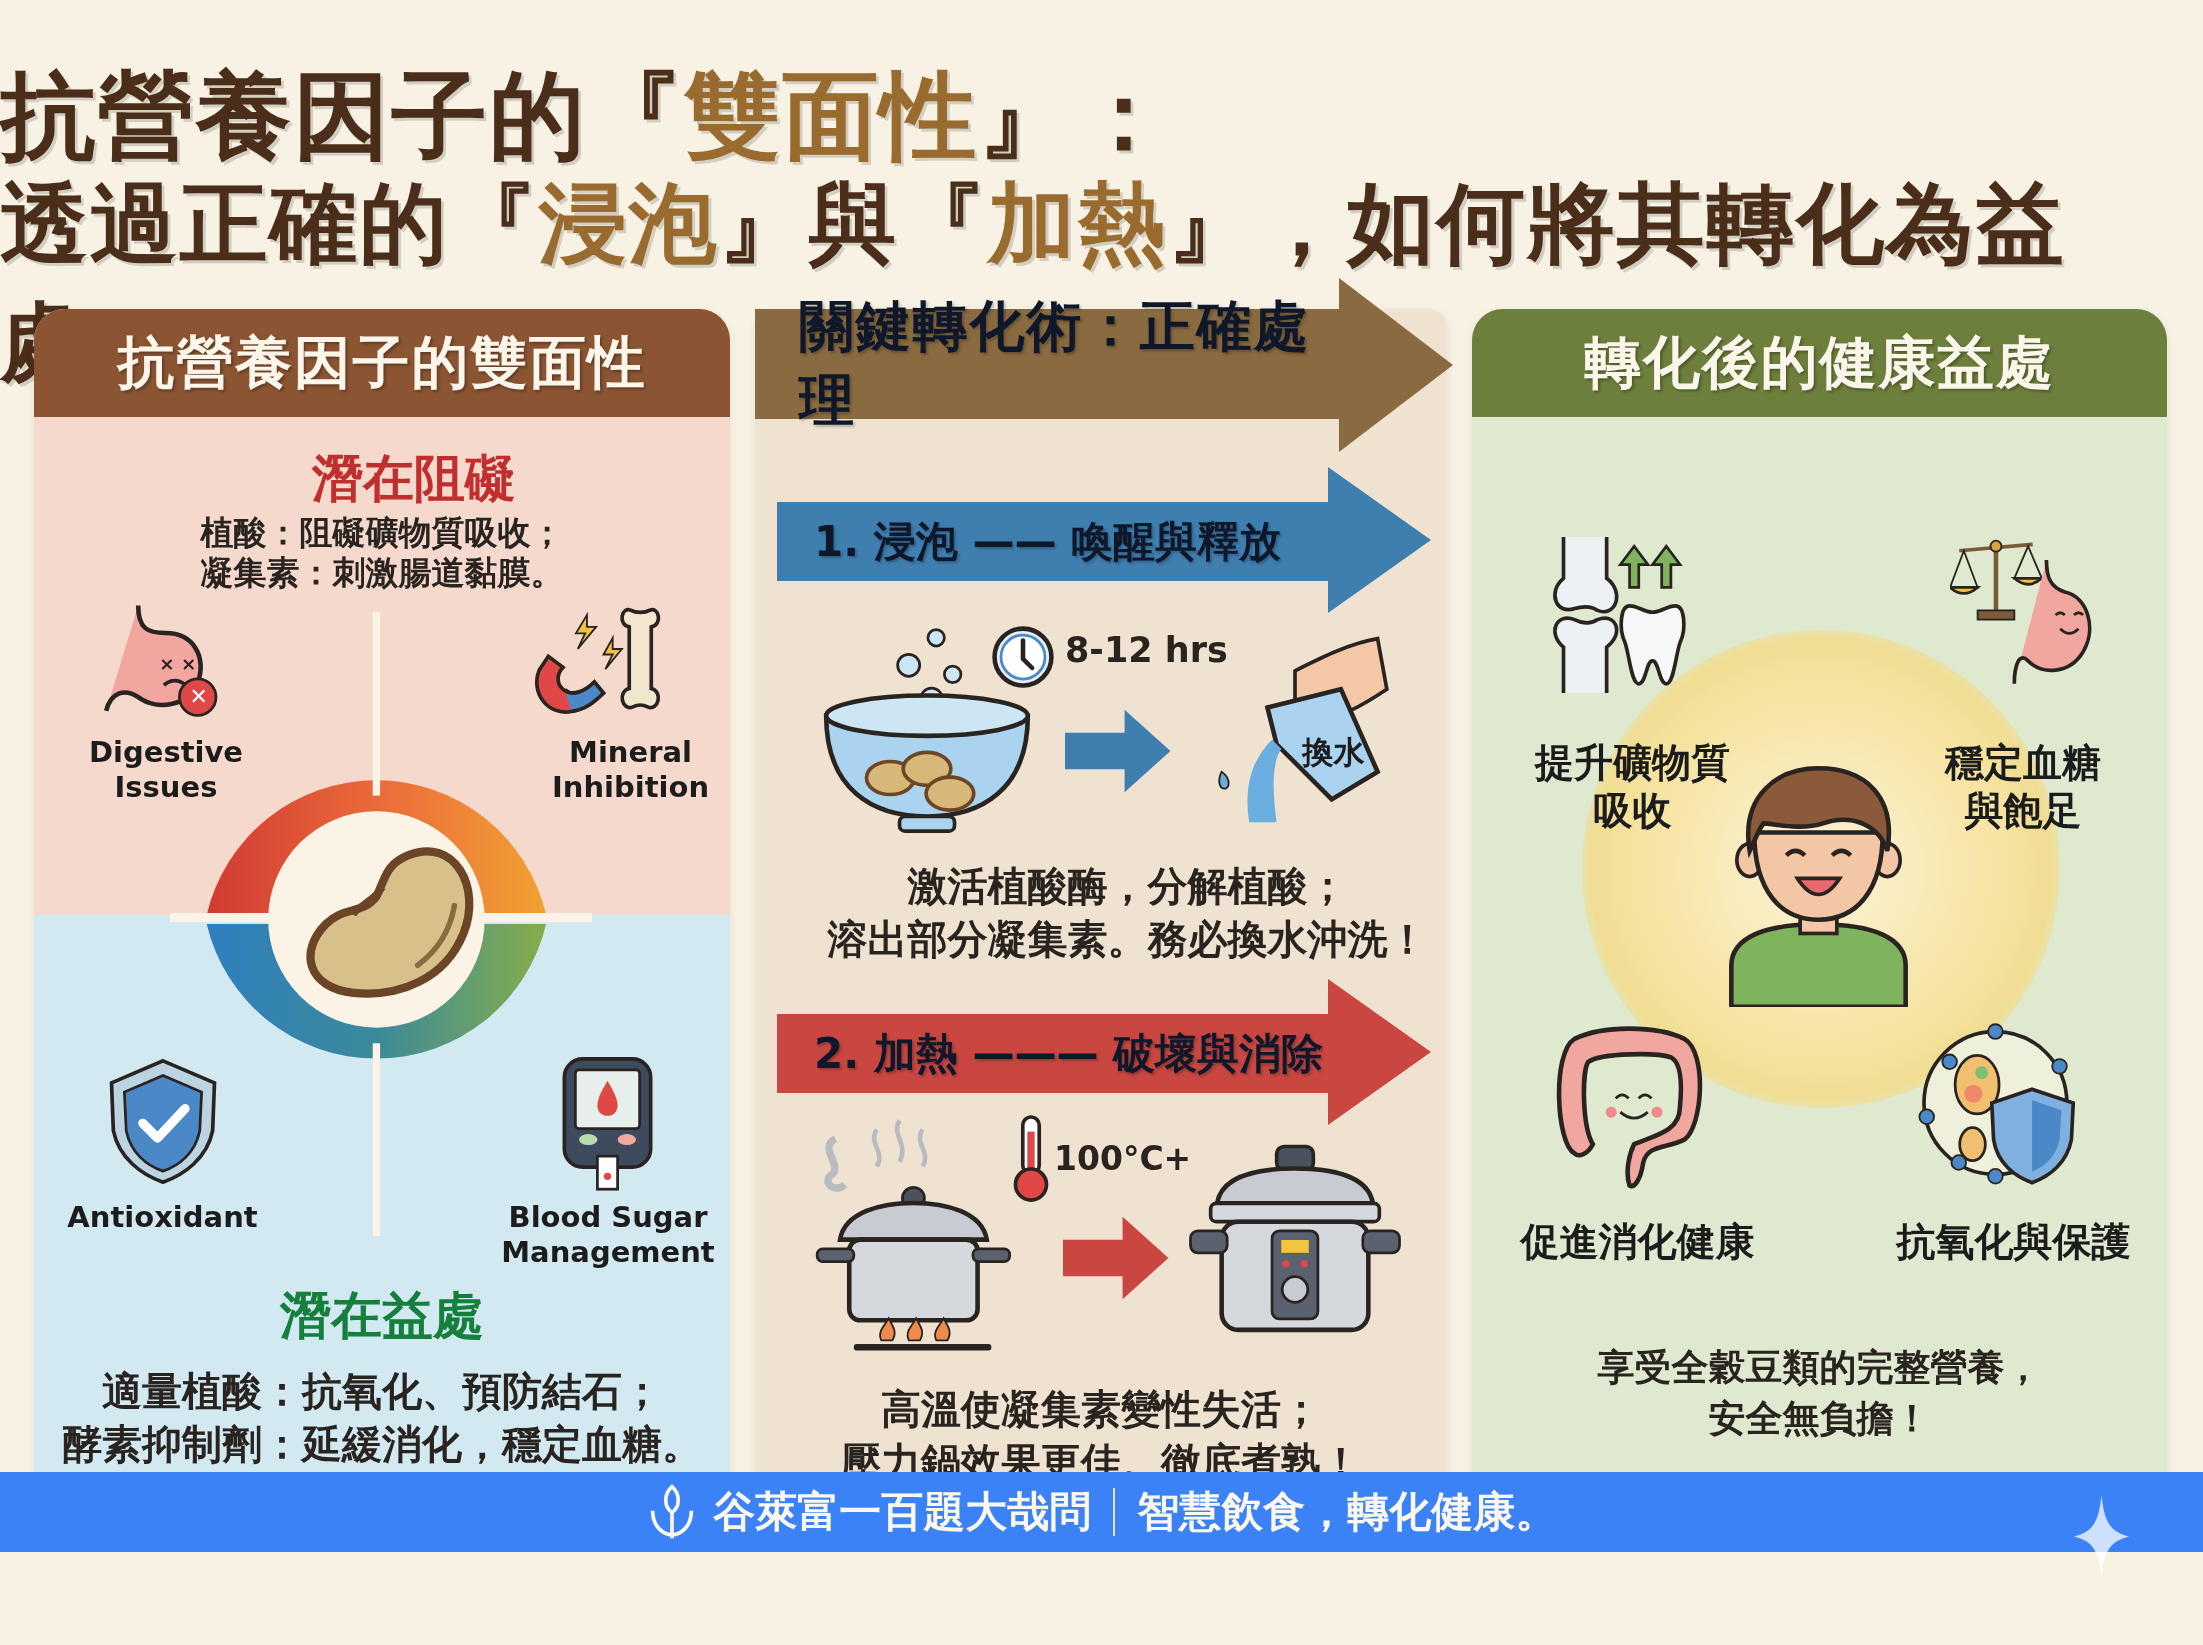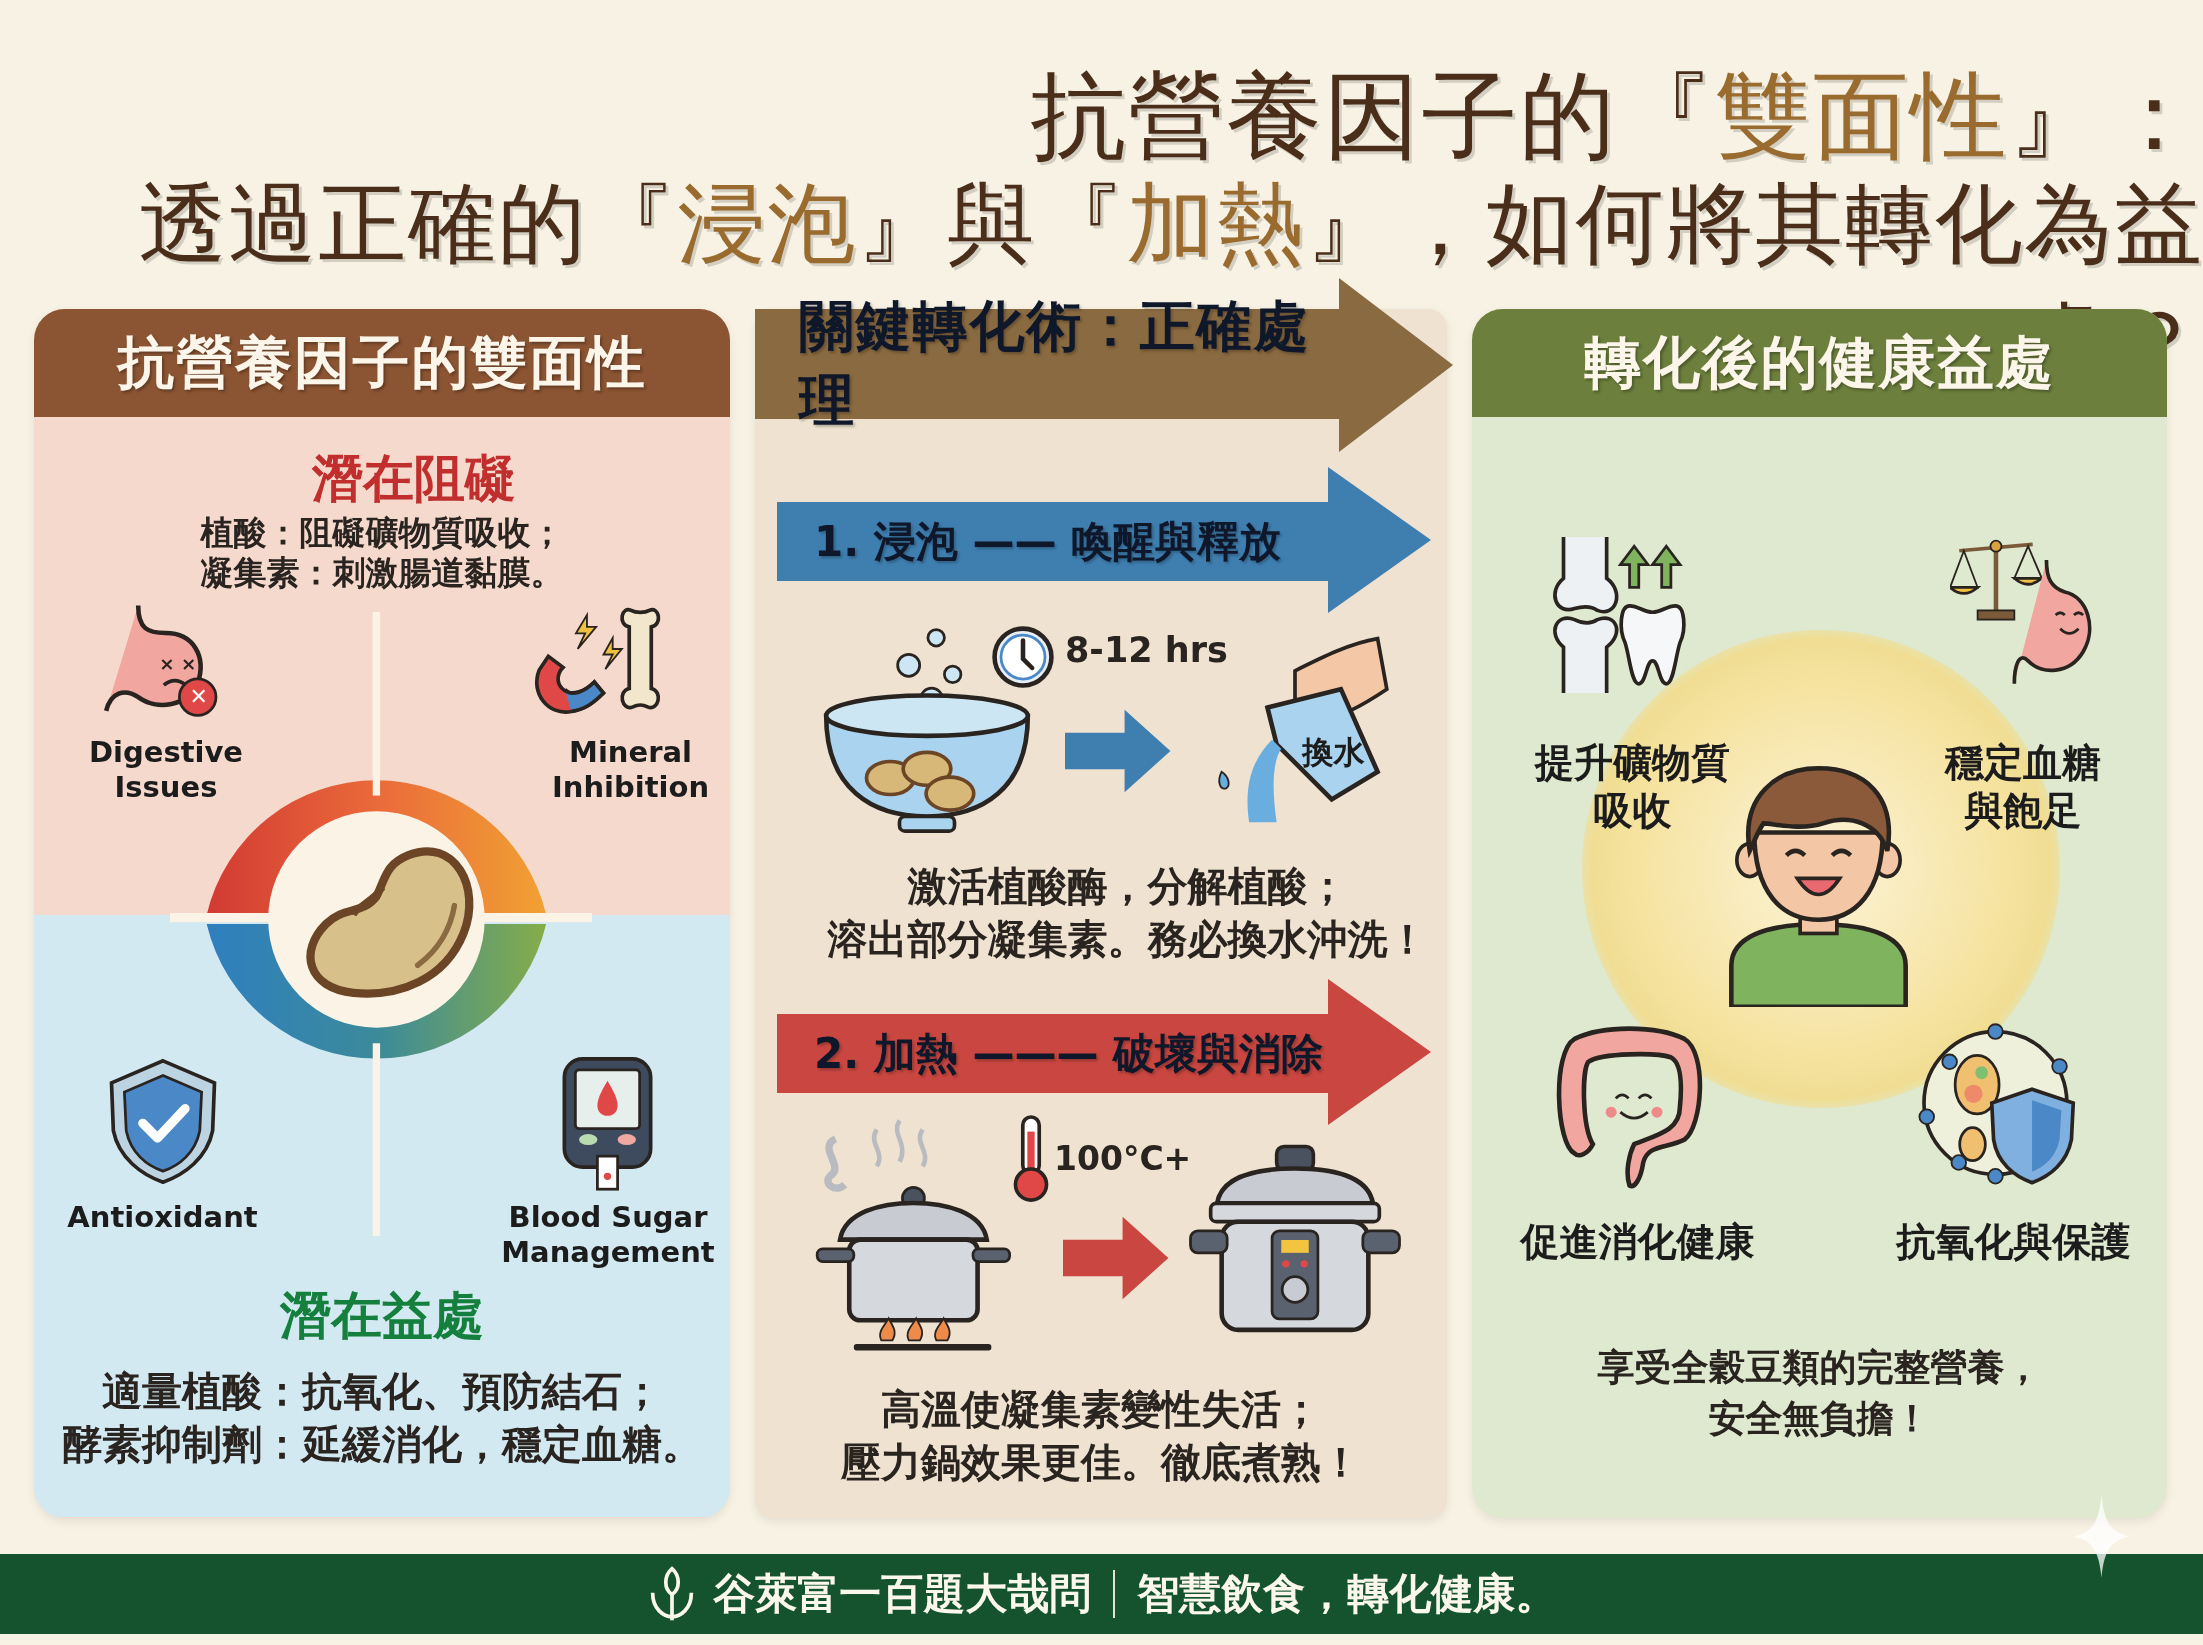--- a/index.html
+++ b/index.html
@@ -5,24 +5,23 @@
   * { box-sizing: border-box; margin: 0; padding: 0; }
   html, body { width: 2204px; height: 1646px; overflow: hidden; }
   body {
     background: #f7f2e4;
     font-family: "DejaVu Sans", "Liberation Sans", sans-serif;
     position: relative;
     color: #2a2420;
   }
   .abs { position: absolute; }
   .title1, .title2 {
-    position: absolute; left: 0; width: 2204px; text-align: right;
-    font-weight: normal; color: #4a2e1a; letter-spacing: 1.8px;
+    position: absolute; left: 0; width: 2204px; text-align: left;
+    font-weight: bold; color: #4a2e1a; letter-spacing: 1.8px;
     text-shadow: 2.8px 2.8px 0 rgba(0,0,0,0.15);
-    padding-left: 16px;
   }
   .title1 { top: 53px; font-size: 96px; }
   .title2 { top: 165px; font-size: 88px; }
   .hl { color: #9a6b2e; }
 
   .panel { position: absolute; top: 309px; height: 1209px; border-radius: 31px; overflow: hidden; box-shadow: 0 3.7px 9.2px rgba(0,0,0,0.08); }
   .panel-left { left: 34px; width: 696px; background: #f6d9cd; }
   .panel-mid { left: 755px; width: 692px; background: #efe2d0; border-radius: 18.4px; }
   .panel-right { left: 1472px; width: 695px; background: #dfe9cf; }
 
@@ -37,21 +36,21 @@
   .left-bottom { position: absolute; left: 0; top: 606px; width: 696px; height: 602px; background: #d3e9f1; }
   .sec-title { position: absolute; left: 0; width: 100%; text-align: center; font-weight: bold; font-size: 51px; }
   .sec-text { position: absolute; left: 0; width: 100%; text-align: center; font-weight: bold; font-size: 33px; line-height: 40px; }
   .sec-text-lg { font-size: 40px; line-height: 53px; }
   .icon-label { position: absolute; text-align: center; font-weight: bold; font-size: 29px; line-height: 35px; color: #1c1c1c; }
 
   .arrow { position: absolute; }
   .arrow .body { position: absolute; left: 0; display: flex; align-items: center; color: #0f172a; font-weight: bold; text-shadow: 1.8px 1.8px 2.8px rgba(0,0,0,0.25); }
   .arrow .head { position: absolute; width: 0; height: 0; border-top-style: solid; border-bottom-style: solid; border-left-style: solid; border-top-color: transparent; border-bottom-color: transparent; }
 
-  .footer { position: absolute; left: 0; top: 1554px; width: 2204px; height: 80px; background: #14532d; display: flex; align-items: center; justify-content: center; color: #fbf7ec; font-size: 42px; font-weight: bold; gap: 16.5px; }
+  .footer { position: absolute; left: 0; top: 1472px; width: 2204px; height: 80px; background: #3b82f6; display: flex; align-items: center; justify-content: center; color: #fbf7ec; font-size: 42px; font-weight: bold; gap: 16.5px; }
   .footer .sep { width: 1.8px; height: 48px; background: #e8e3cf; margin: 0 5.5px; }
 </style>
 </head>
 <body>
 
 <div class="title1">
   <span>抗營養因子的『</span><span class="hl">雙面性</span><span>』：</span>
 </div>
 <div class="title2">
   <span>透過正確的『</span><span class="hl">浸泡</span><span>』與『</span><span class="hl">加熱</span><span>』，如何將其轉化為益處？</span>

